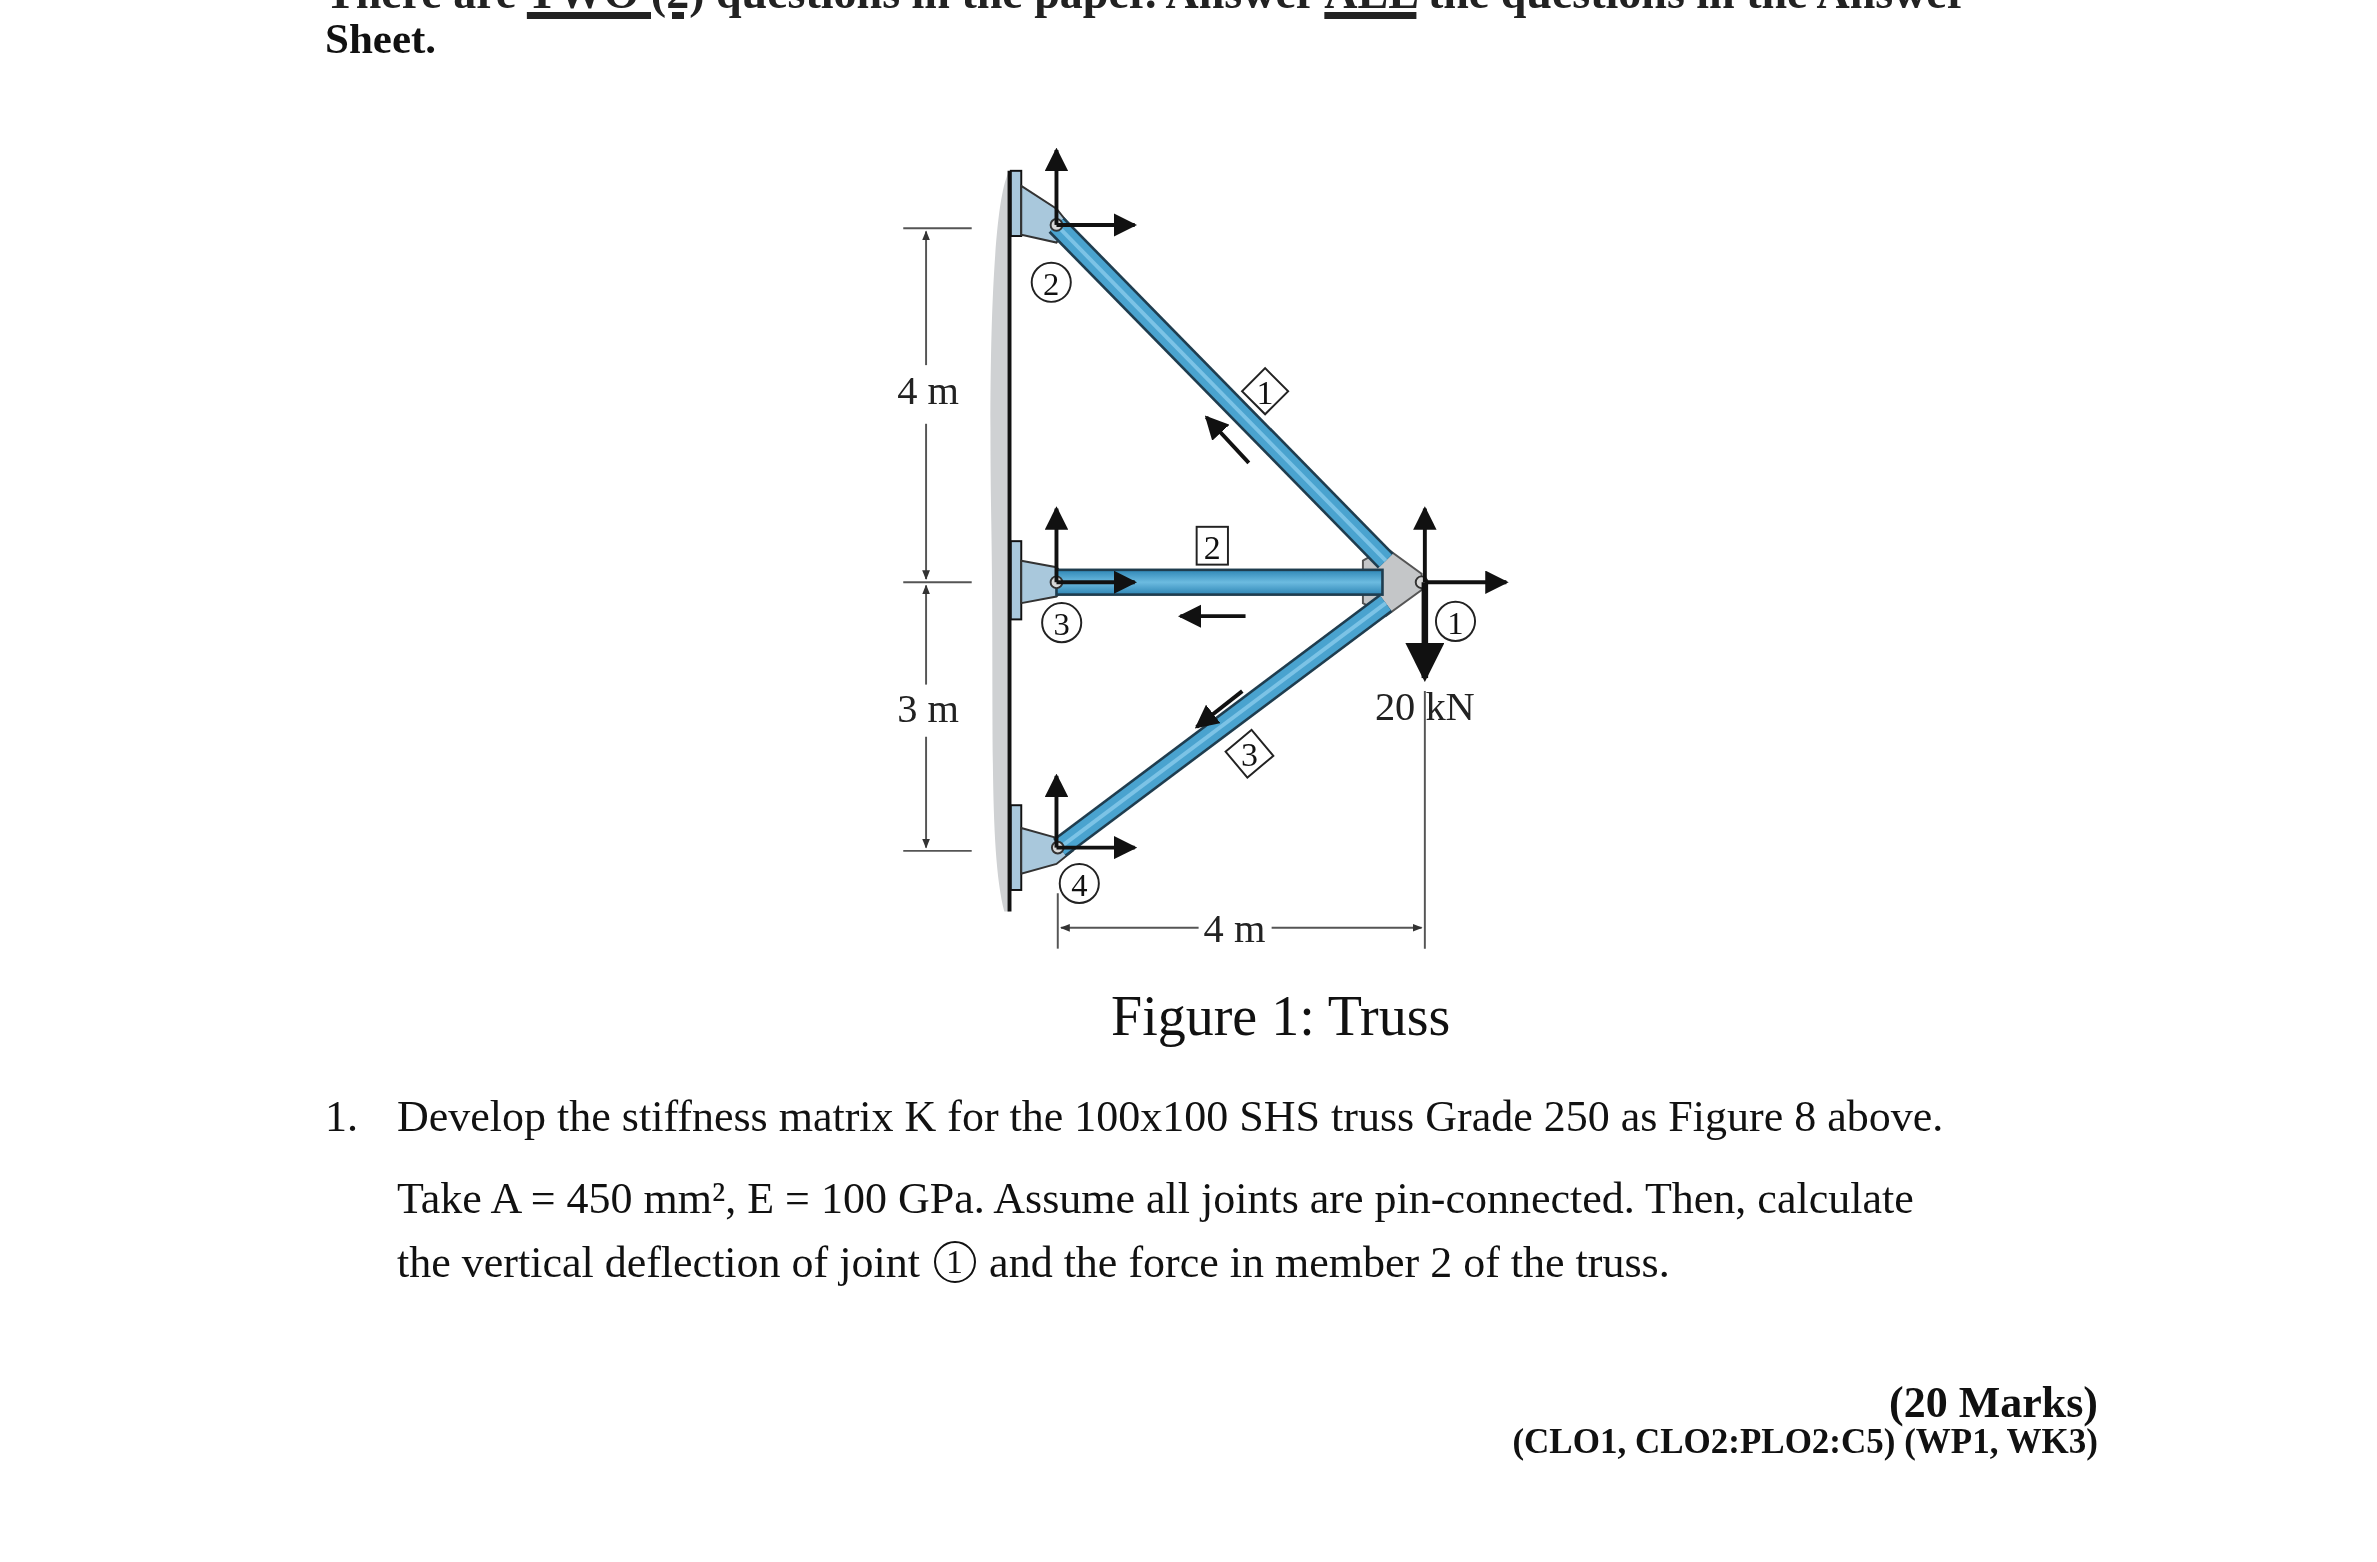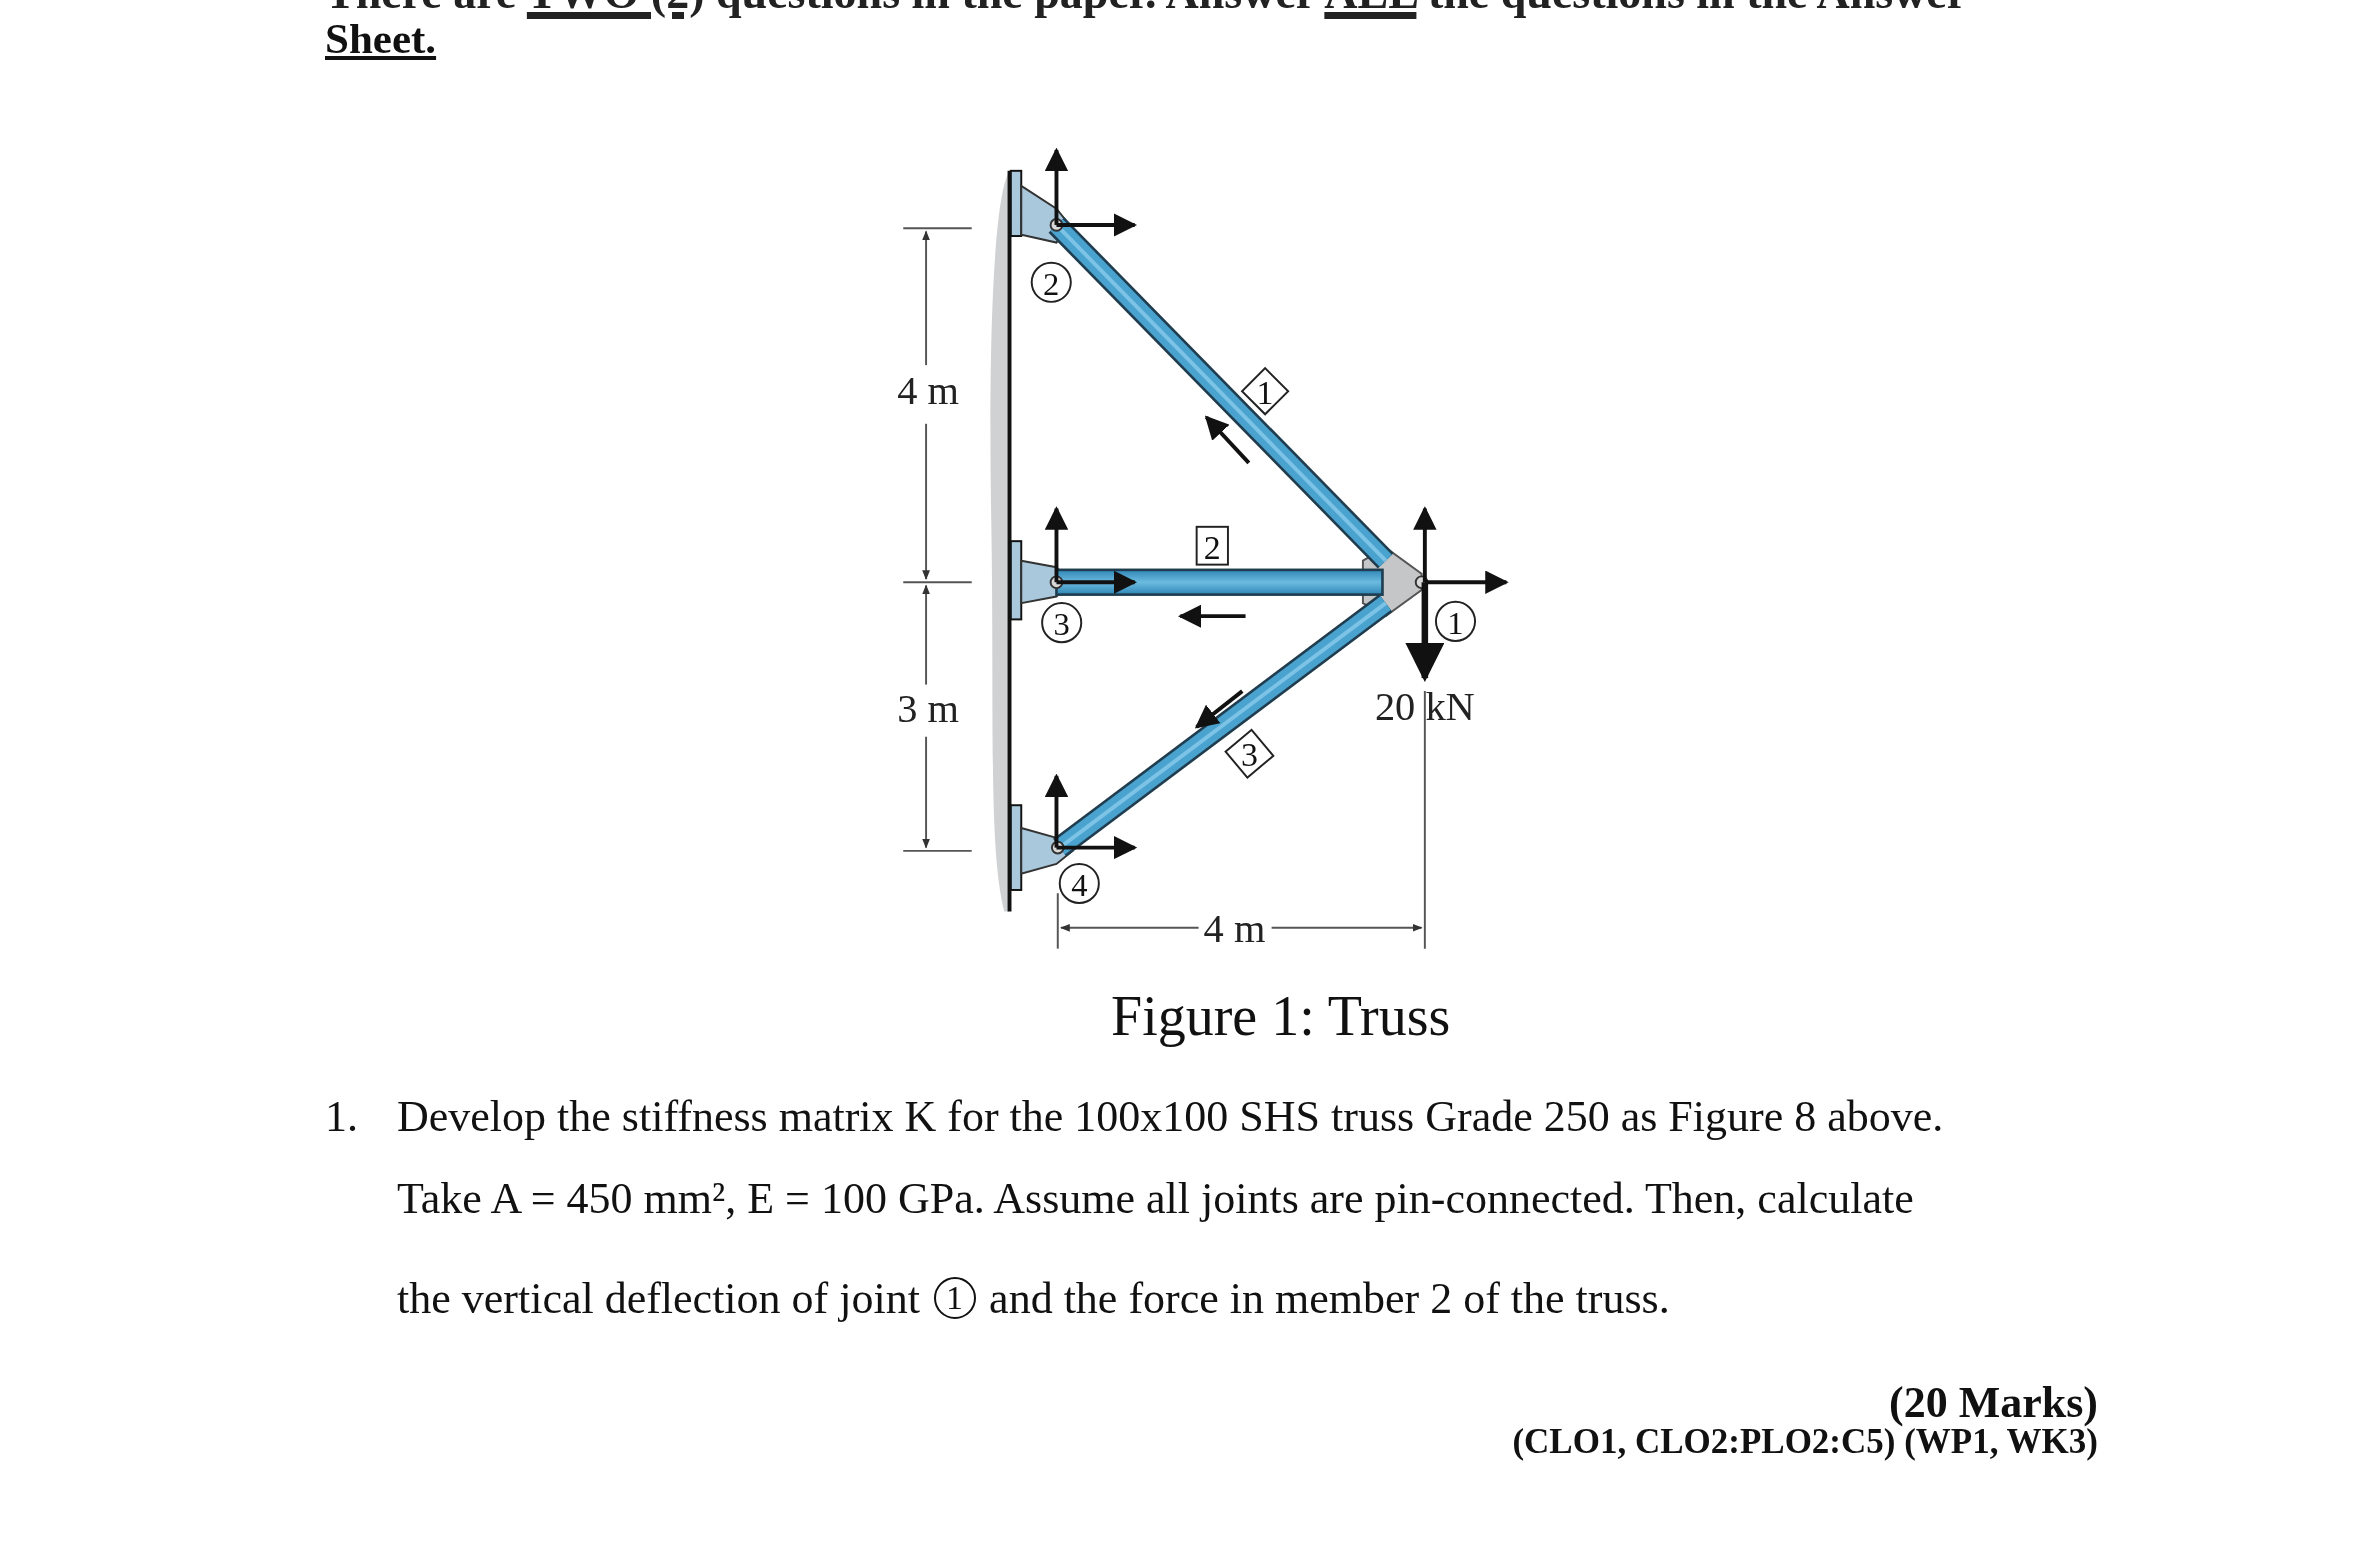--- a/index.html
+++ b/index.html
@@ -1,21 +1,21 @@
 <!DOCTYPE html>
 <html style="font-size:10.4px"><head>
 <meta charset="utf-8">
 <style>
   html, body { margin: 0; padding: 0; background: #ffffff; }
   body { width: 2377px; height: 1562px; position: relative; overflow: hidden;
          font-family: "Liberation Serif", "DejaVu Serif", serif; color: #111; }
   .abs { position: absolute; white-space: nowrap; }
   .top-cut { left: 325px; top: -34px; font-size: 46px; font-weight: bold; color: #222; }
   .top-cut .ul { text-decoration: underline; text-decoration-thickness: 6.5px; }
-  .sheet { left: 325px; top: 14.3px; font-size: 43px; font-weight: bold; text-decoration: underline; }
+  .sheet { left: 325px; top: 14.3px; font-size: 43px; font-weight: bold; }
   .caption { left: 1111px; top: 984px; font-size: 56px; }
   .qnum { left: 325px; font-size: 44px; }
   .qline { left: 397px; font-size: 44px; }
   .circled { display: inline-block; width: 38px; height: 38px; border: 2px solid #111;
              border-radius: 50%; text-align: center; line-height: 38px; font-size: 34px;
              vertical-align: 3.9px; margin: 0 2.6px; }
   .marks { right: 279px; top: 1337px; font-size: 44px; font-weight: bold; margin-top: 40px; }
   .clo { right: 279px; top: 1422px; font-size: 35px; font-weight: bold; }
   svg text { font-family: "Liberation Serif", "DejaVu Serif", serif; }
 </style>
@@ -149,20 +149,20 @@
     <circle cx="1655" cy="1355" r="30" fill="#fff" stroke="#222" stroke-width="3"></circle>
     <text x="1655" y="1374" font-size="50" text-anchor="middle" fill="#111">4</text>
   </g>
 </svg>
 
 <div class="abs caption">Figure 1: Truss</div>
 
 <div class="abs qnum" style="top:1091px">1.</div>
 <div class="abs qline" style="top:1091px">Develop the stiffness matrix K for the 100x100 SHS truss Grade 250 as Figure 8 above.</div>
 <div class="abs qline" style="top:1173px">Take A = 450 mm², E = 100 GPa. Assume all joints are pin-connected. Then, calculate</div>
-<div class="abs qline" style="top:1273px">
+<div class="abs qline" style="top:1237px">
   <span>the vertical deflection of joint</span>
   <span class="circled">1</span>
   <span>and the force in member 2 of the truss.</span>
 </div>
 <div class="abs marks">(20 Marks)</div>
 <div class="abs clo">(CLO1, CLO2:PLO2:C5) (WP1, WK3)</div>
 
 
 </body></html>

